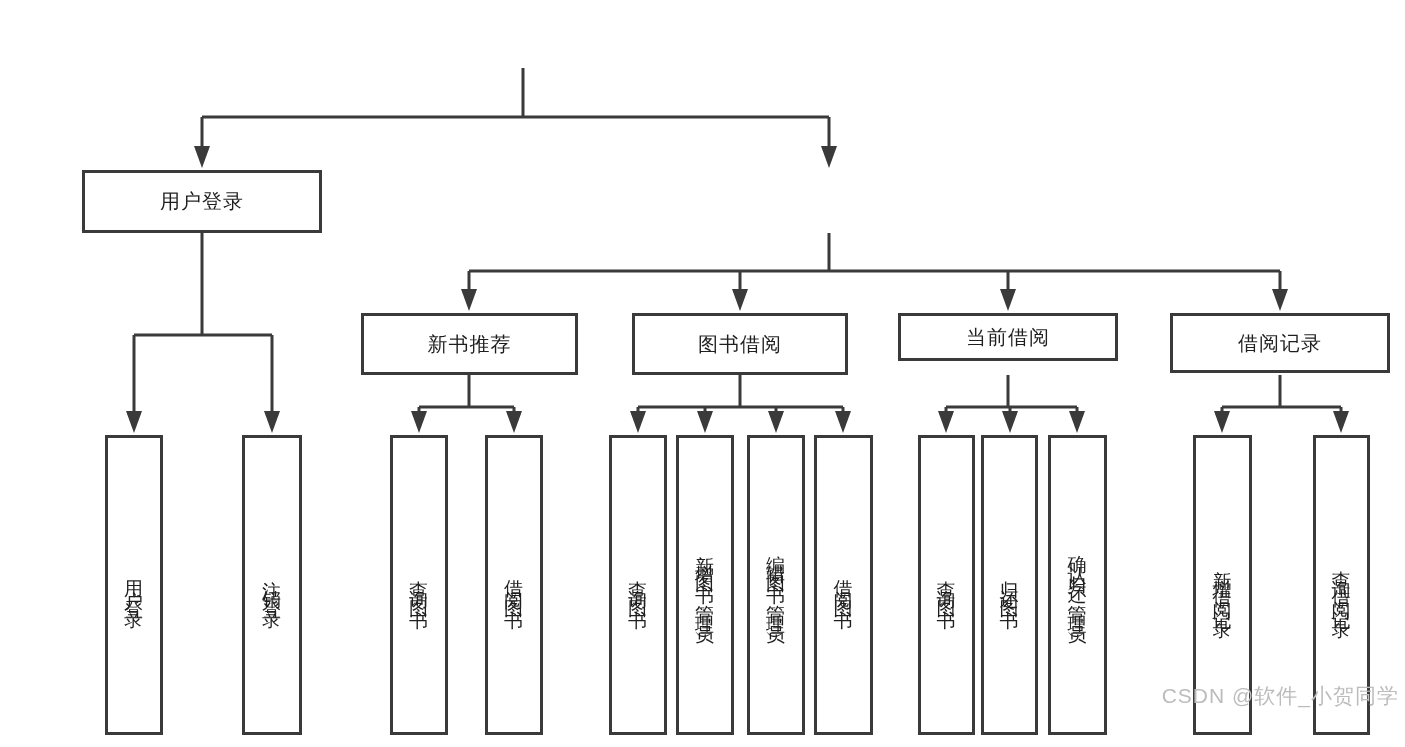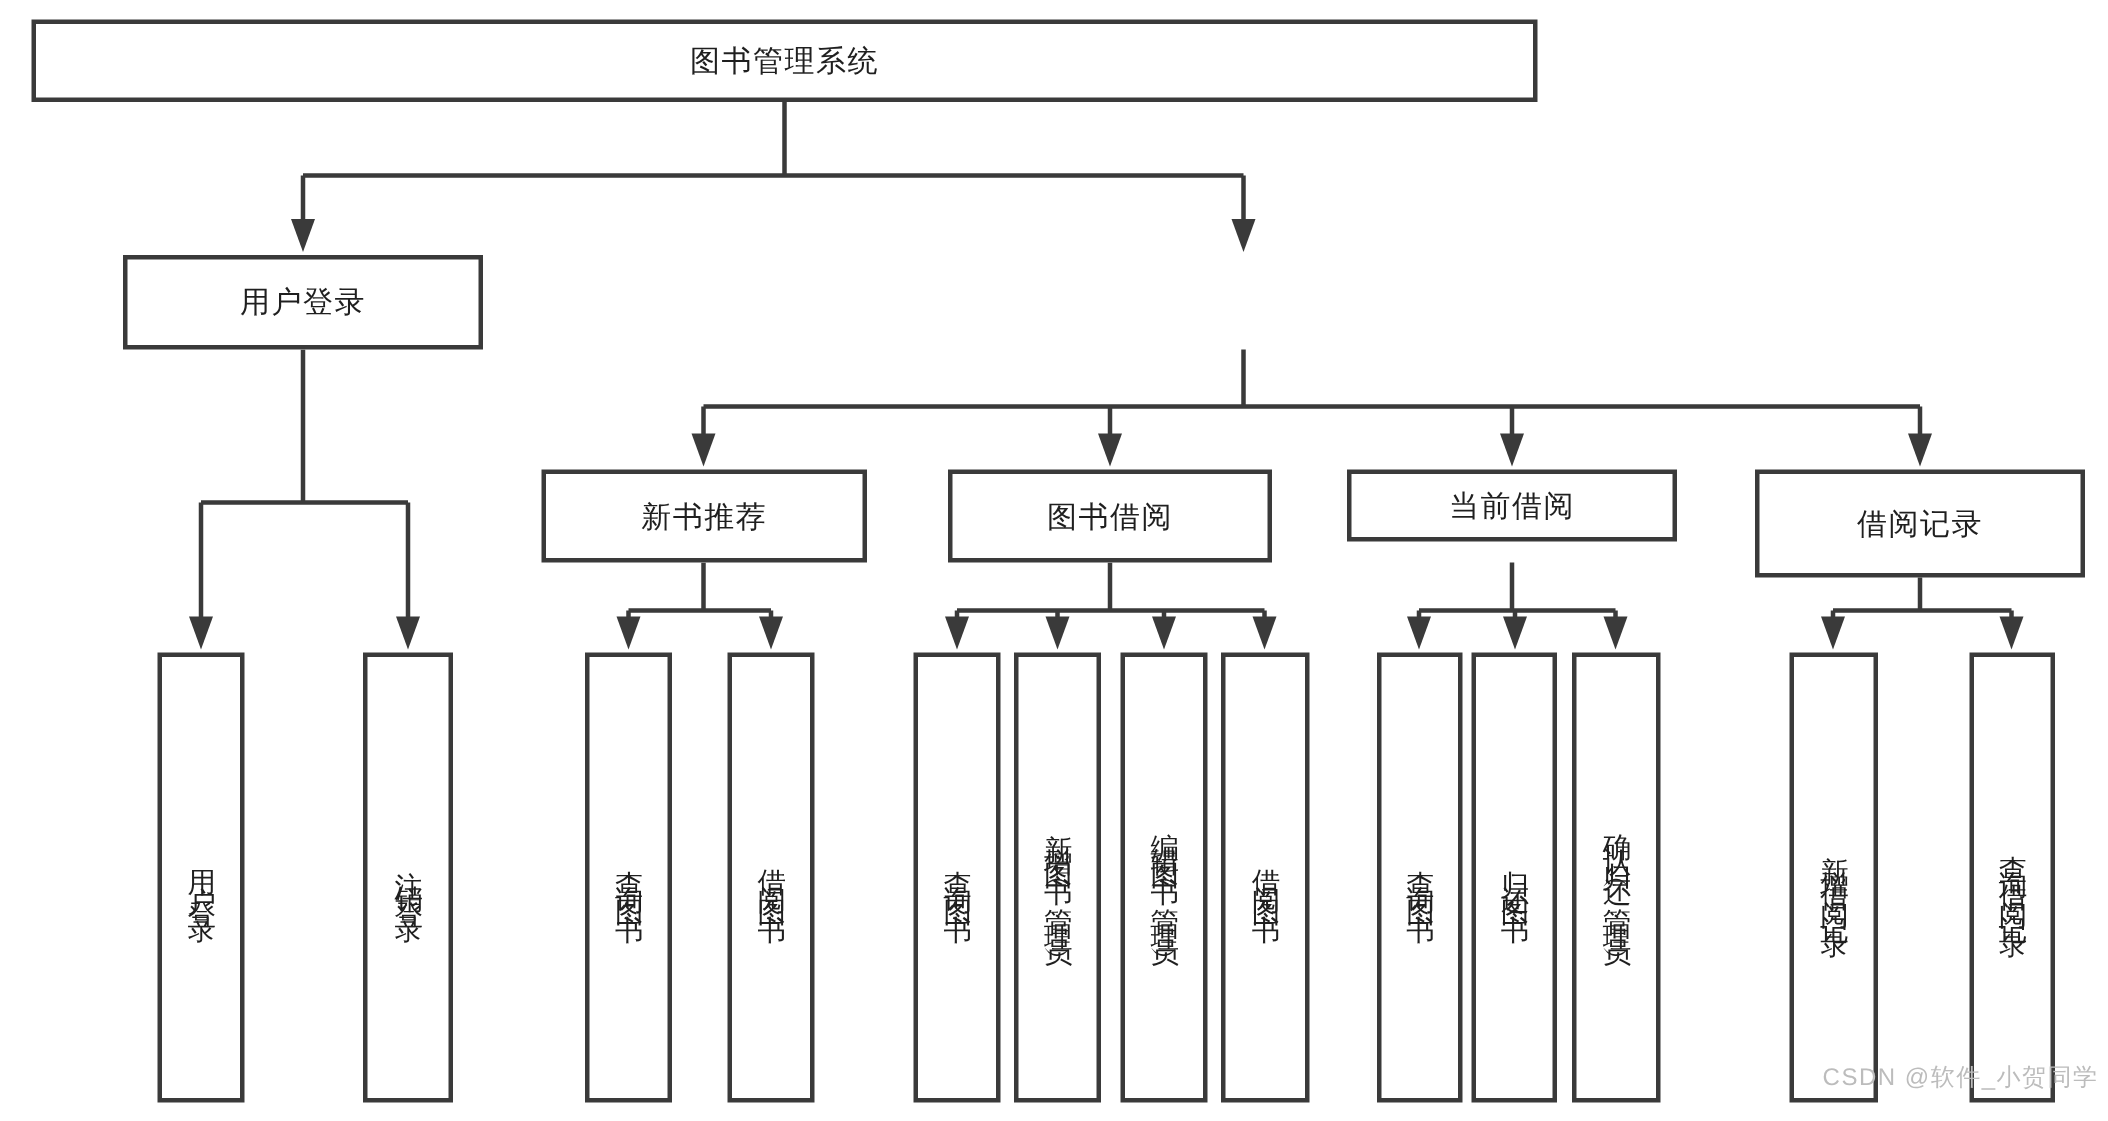--- a/index.html
+++ b/index.html
@@ -39,22 +39,22 @@
     writing-mode: vertical-rl;
     text-orientation: mixed;
     font-size: 19px;
     letter-spacing: 10px;
     white-space: normal;
     line-height: 1;
   }
   .watermark {
     position: absolute;
     right: 6px;
-    top: 708px;
-    font-size: 16px;
+    top: 682px;
+    font-size: 21px;
     color: var(--watermark, #bcbcbc);
     letter-spacing: 1px;
   }
 </style>
 </head>
 <body>
 
 <div id="canvas">
 
   <svg id="edges" viewBox="0 0 1405 747" xmlns="http://www.w3.org/2000/svg">
@@ -90,28 +90,27 @@
       <polygon points="768,411 784,411 776,433"></polygon>
       <polygon points="835,411 851,411 843,433"></polygon>
       <polygon points="938,411 954,411 946,433"></polygon>
       <polygon points="1002,411 1018,411 1010,433"></polygon>
       <polygon points="1069,411 1085,411 1077,433"></polygon>
       <polygon points="1214,411 1230,411 1222,433"></polygon>
       <polygon points="1333,411 1349,411 1341,433"></polygon>
     </g>
   </svg>
 
-  <div class="node" style="left:21px; top:13px; width:1004px; height:55px;">图书管理系统</div>
 
   <div class="node" style="left:82px; top:170px; width:240px; height:63px;">用户登录</div>
 
   <div class="node" style="left:361px; top:313px; width:217px; height:62px;">新书推荐</div>
   <div class="node" style="left:632px; top:313px; width:216px; height:62px;text-align:center;">图书借阅</div>
   <div class="node" style="left:898px; top:313px; width:220px; height:48px;">当前借阅</div>
-  <div class="node" style="left:1170px; top:313px; width:220px; height:72px;">借阅记录</div>
+  <div class="node" style="left:1170px; top:313px; width:220px; height:60px;">借阅记录</div>
 
   <div class="node v" style="left:105px; top:435px; width:58px; height:300px;">用户登录</div>
   <div class="node v" style="left:242px; top:435px; width:60px; height:300px;">注销登录</div>
 
   <div class="node v" style="left:390px; top:435px; width:58px; height:300px;">查询图书</div>
   <div class="node v" style="left:485px; top:435px; width:58px; height:300px;">借阅图书</div>
 
   <div class="node v" style="left:609px; top:435px; width:58px; height:300px;">查询图书</div>
   <div class="node v" style="left:676px; top:435px; width:58px; height:300px;">新增图书（管理员）</div>
   <div class="node v" style="left:747px; top:435px; width:58px; height:300px;">编辑图书（管理员）</div>

